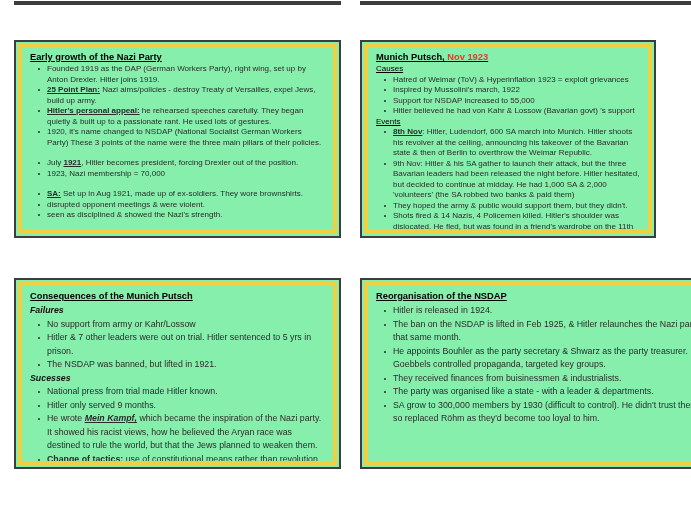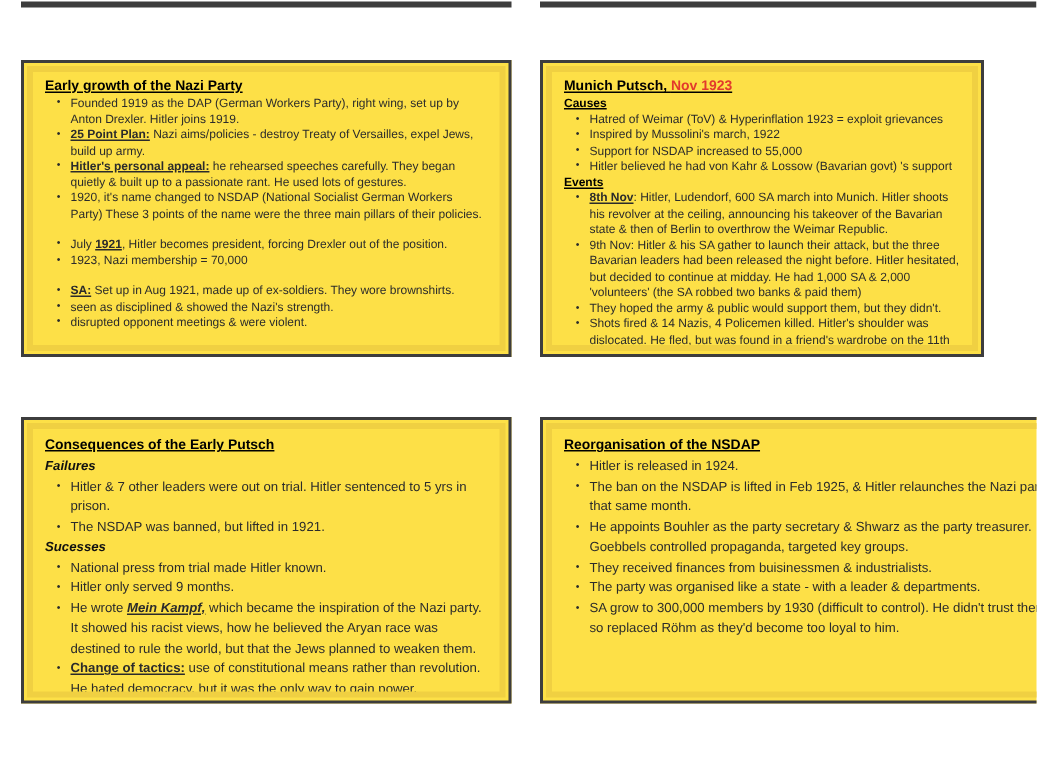--- a/index.html
+++ b/index.html
@@ -3,32 +3,32 @@
 <meta charset="utf-8">
 <style>
   html,body{margin:0;padding:0;}
   body{
     width:691px;height:518px;position:relative;background:#ffffff;
     font-family:"Liberation Sans", sans-serif;color:#2b2b2b;overflow:hidden;
   }
   .cut-edge{position:absolute;top:1px;height:4px;background:var(--border,#3d3d3d);}
   .cut-left{left:14px;width:327px;}
   .cut-right{left:360px;width:331px;}
-  .card{position:absolute;border:2px solid var(--border,#3d3d3d);background:#fde047;box-sizing:border-box;}
+  .card{position:absolute;border:2px solid var(--border,#3d3d3d);background:#86efac;box-sizing:border-box;}
   .c1{left:14px;top:40px;width:327px;height:198px;}
   .c2{left:360px;top:40px;width:296px;height:198px;}
   .c3{left:14px;top:278px;width:327px;height:191px;}
   .c4{left:360px;top:278px;width:366px;height:191px;}
   .card-inner{position:absolute;left:2px;top:2px;right:2px;bottom:2px;border:4px solid var(--yellow,#f0d042);}
   .content{position:absolute;left:0;top:0;right:0;bottom:0;padding:3px 8px;overflow:hidden;}
   .c1 .content,.c2 .content{font-size:8px;line-height:10.5px;}
   .c3 .content,.c4 .content{font-size:8.8px;line-height:13.5px;}
   .title{font-weight:bold;text-decoration:underline;color:#000;font-size:9.3px;line-height:12px;margin-bottom:1px;}
   .c3 .title,.c4 .title{line-height:14px;}
-  .heading{font-weight:bold;text-decoration:underline;color:#000;}
+  .heading{font-weight:normal;text-decoration:underline;color:#000;}
   .heading2{font-weight:bold;font-style:italic;color:#111;}
   .spacer{height:10px;}
   .bullet{display:flex;}
   .dot{flex:0 0 8px;margin-left:5px;margin-right:4px;text-align:center;font-size:7px;}
   .bt{flex:1;min-width:0;}
   .b{font-weight:bold;text-decoration:underline;}
   .i{font-style:italic;}
   .red{color:var(--red,#e23a2c);}
 </style>
 </head>
@@ -66,25 +66,25 @@
           <span class="dot">•</span>
           <span class="bt"><span>1923, Nazi membership = 70,000</span></span>
         </div>
         <div class="spacer"></div>
         <div class="bullet">
           <span class="dot">•</span>
           <span class="bt"><span class="b">SA:</span><span> Set up in Aug 1921, made up of ex-soldiers. They wore brownshirts.</span></span>
         </div>
         <div class="bullet">
           <span class="dot">•</span>
-          <span class="bt"><span>seen as disciplined &amp; showed the Nazi's strength.</span></span>
+          <span class="bt"><span>disrupted opponent meetings &amp; were violent.</span></span>
         </div>
         <div class="bullet">
           <span class="dot">•</span>
-          <span class="bt"><span>disrupted opponent meetings &amp; were violent.</span></span>
+          <span class="bt"><span>seen as disciplined &amp; showed the Nazi's strength.</span></span>
         </div>
       </div>
   </div>
 </div>
 <div class="card c2">
   <div class="card-inner">
     <div class="content">
         <div class="title"><span>Munich Putsch, </span><span class="red">Nov 1923</span></div>
         <div class="heading"><span>Causes</span></div>
         <div class="bullet">
@@ -119,22 +119,26 @@
         <div class="bullet">
           <span class="dot">•</span>
           <span class="bt"><span>Shots fired &amp; 14 Nazis, 4 Policemen killed. Hitler's shoulder was dislocated. He fled, but was found in a friend's wardrobe on the 11th Nov &amp; arrested.</span></span>
         </div>
       </div>
   </div>
 </div>
 <div class="card c3">
   <div class="card-inner">
     <div class="content">
-        <div class="title"><span>Consequences of the Early Putsch</span></div>
+        <div class="title"><span>Consequences of the Munich Putsch</span></div>
         <div class="heading2"><span>Failures</span></div>
+        <div class="bullet">
+          <span class="dot">•</span>
+          <span class="bt"><span>No support from army or Kahr/Lossow</span></span>
+        </div>
         <div class="bullet">
           <span class="dot">•</span>
           <span class="bt"><span>Hitler &amp; 7 other leaders were out on trial. Hitler sentenced to 5 yrs in prison.</span></span>
         </div>
         <div class="bullet">
           <span class="dot">•</span>
           <span class="bt"><span>The NSDAP was banned, but lifted in 1921.</span></span>
         </div>
         <div class="heading2"><span>Sucesses</span></div>
         <div class="bullet">

